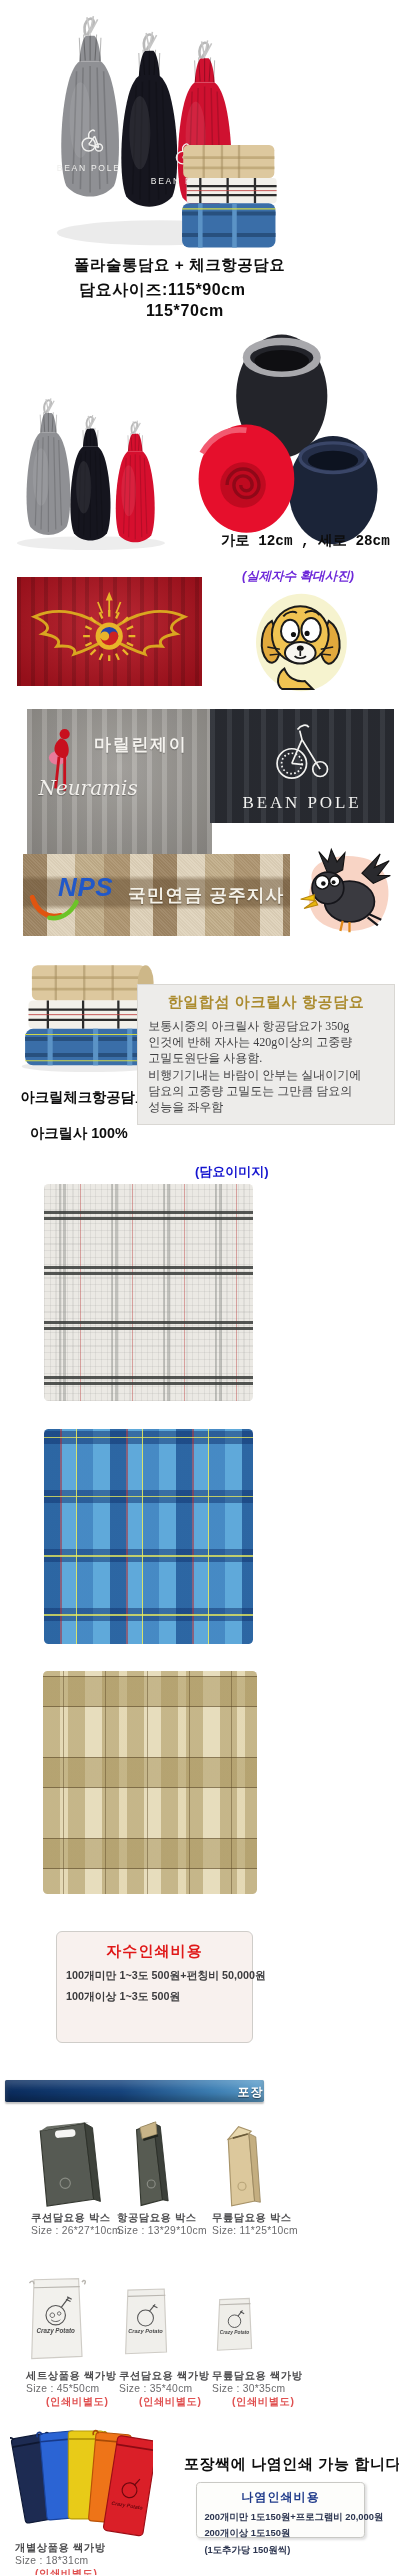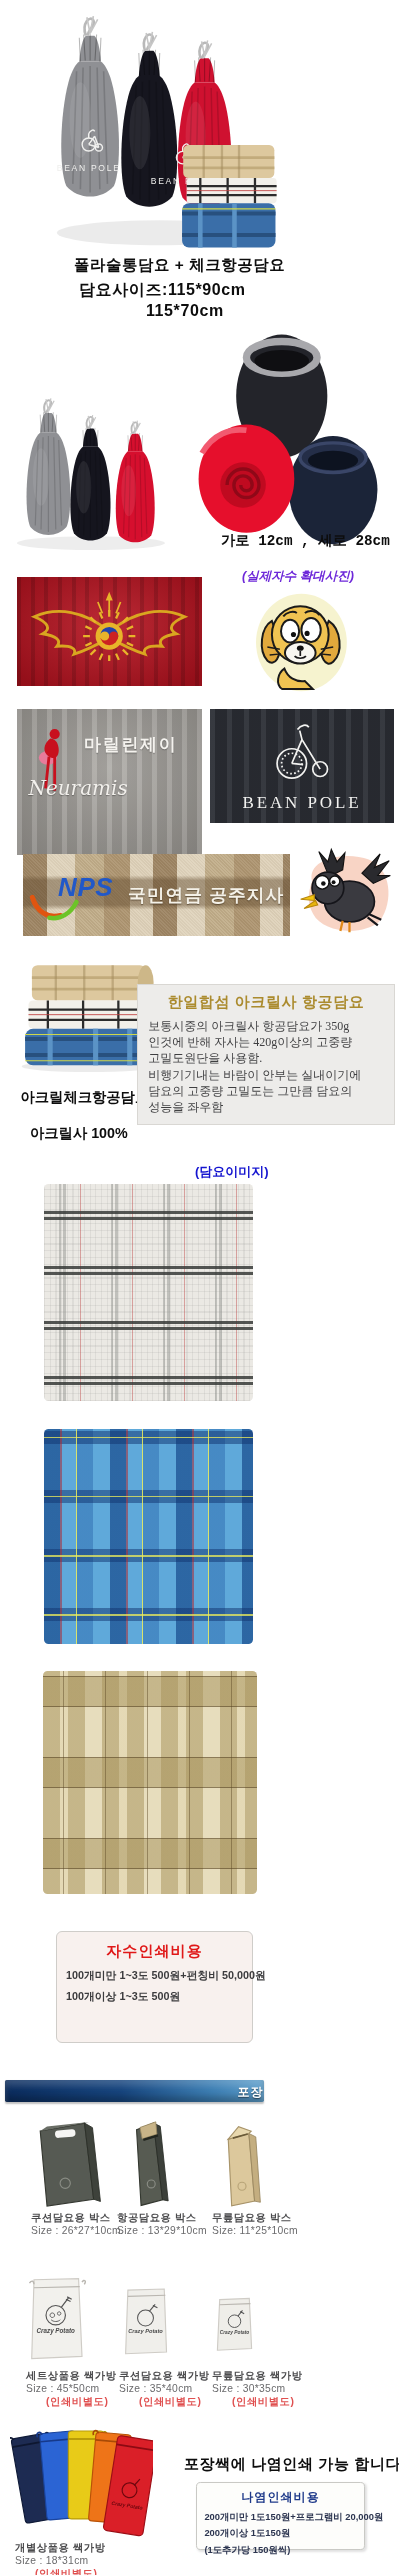--- a/index.html
+++ b/index.html
@@ -56,21 +56,21 @@
   }
 
   
   .card-eagle{width:185px;height:109px;
     background-color:#b5121f;
     background-image:repeating-linear-gradient(90deg, rgba(0,0,0,.14) 0 4px, transparent 4px 13.7px),
       radial-gradient(ellipse at 50% 45%, rgba(255,255,255,.10), rgba(0,0,0,.18) 90%);}
   .card-neuramis{width:185px;height:146px;
     background-color:#a09d98;
     background-image:repeating-linear-gradient(90deg, rgba(255,255,255,.10) 0 5.1px, rgba(0,0,0,.07) 5.1px 15px),
-      radial-gradient(ellipse at 50% 40%, rgba(255,255,255,.14), rgba(0,0,0,.12) 95%);}
+      radial-gradient(ellipse at 50% 40%, rgba(255,255,255,.14), rgba(0,0,0,.12) 95%);margin-left:10px;}
   .card-beanpole{width:184px;height:114px;
     background-color:#2c2f36;
     background-image:repeating-linear-gradient(90deg, rgba(255,255,255,.05) 0 4.6px, rgba(0,0,0,.12) 4.6px 17px);}
   .card-nps{width:267px;height:82px;
     background-color:#c9b696;
     background-image:
       linear-gradient(180deg, rgba(120,95,60,0) 0 26%, rgba(95,72,44,.45) 32% 62%, rgba(120,95,60,0) 68%),
       repeating-linear-gradient(90deg, rgba(120,90,55,.5) 0 24px, rgba(238,230,212,.6) 24px 52px,
         rgba(185,165,125,.45) 52px 81px, rgba(150,120,80,.5) 81px 107px, rgba(238,230,212,.55) 107px 130px),
       repeating-linear-gradient(45deg, rgba(255,255,255,.12) 0 1.1px, rgba(90,70,50,.12) 1.1px 2.3px);}
@@ -91,21 +91,21 @@
     background:linear-gradient(90deg,#0b2c5e 0%,#17457e 45%,#3d7fb4 80%,#5e9fcb 100%);
     box-shadow:inset 0 5.7px 6.8px rgba(255,255,255,.18), inset 0 -5.7px 6.8px rgba(0,0,0,.25), 0 1.1px 1.7px rgba(0,0,0,.25);}
   .pack-bar-label{padding:4px 0 0 11.4px;font-size:12px;font-weight:700;color:#ffffff;letter-spacing:1.1px;
     text-shadow:0 0.6px 1.1px rgba(0,0,0,.5);text-align:right;}
 
   .caption-name{font-size:10.3px;font-weight:700;color:#4c4c4e;letter-spacing:0.6px;line-height:1.25;}
   .caption-size{font-size:10.3px;color:#6a6a6c;letter-spacing:0.3px;line-height:1.25;}
   .caption-note{font-size:10.3px;font-weight:700;color:#e05050;letter-spacing:0.6px;line-height:1.25;padding-left:20px;}
 
   .print-note{font-size:15px;font-weight:700;color:#0d0d0d;letter-spacing:0.6px;}
-  .print-box{width:169px;height:68px;background:#fdfdfb;border:1.1px solid #c9c9c5;border-radius:4.6px;
+  .print-box{width:169px;height:56px;background:#fdfdfb;border:1.1px solid #c9c9c5;border-radius:4.6px;
     box-shadow:1.1px 1.7px 2.3px rgba(0,0,0,.12);box-sizing:border-box;}
   .print-title{margin-top:5.7px;text-align:center;font-size:12px;font-weight:700;color:#1f3a8a;letter-spacing:1.1px;}
   .print-line{margin:5.1px 0 0 7.4px;font-size:9.4px;font-weight:700;color:#2c3550;}
   .print-line-s{margin:3.4px 0 0 7.4px;font-size:9.4px;font-weight:700;color:#2c3550;}
 </style>
 </head>
 <body>
 
 <div id="page">
 

